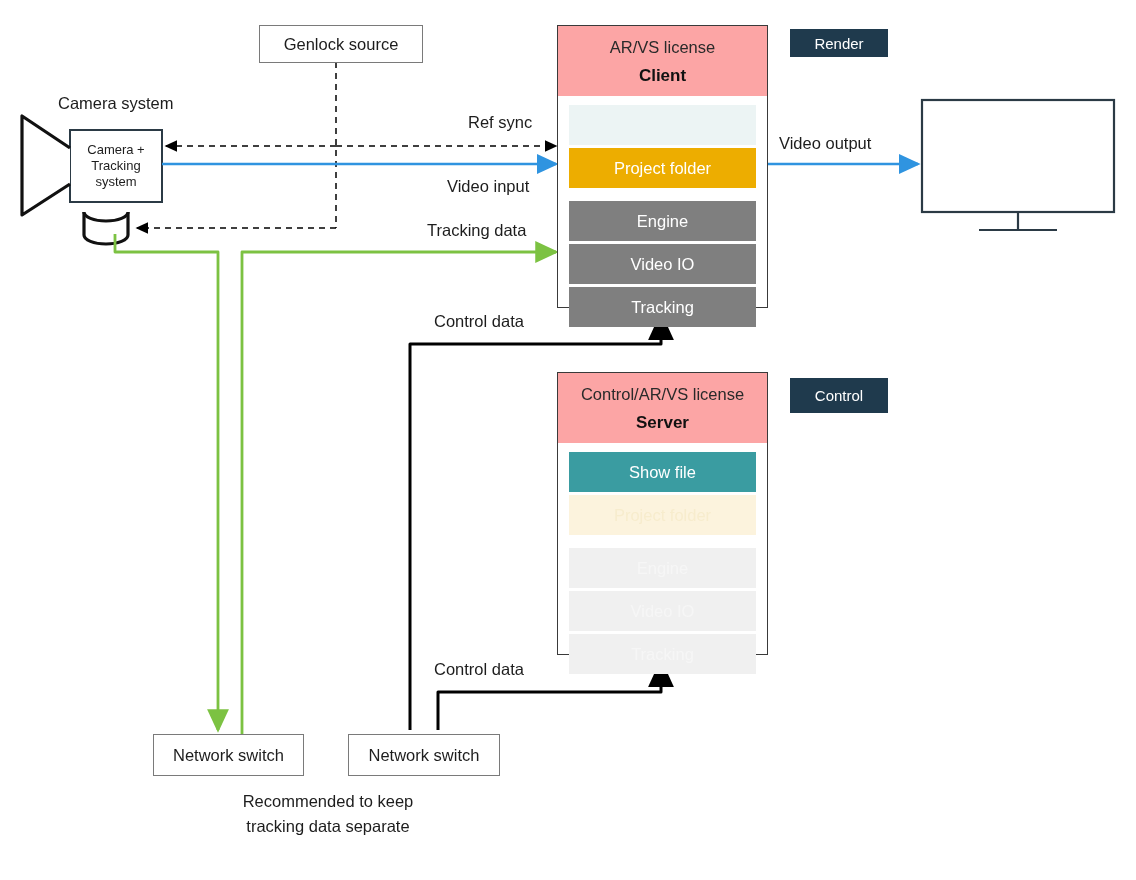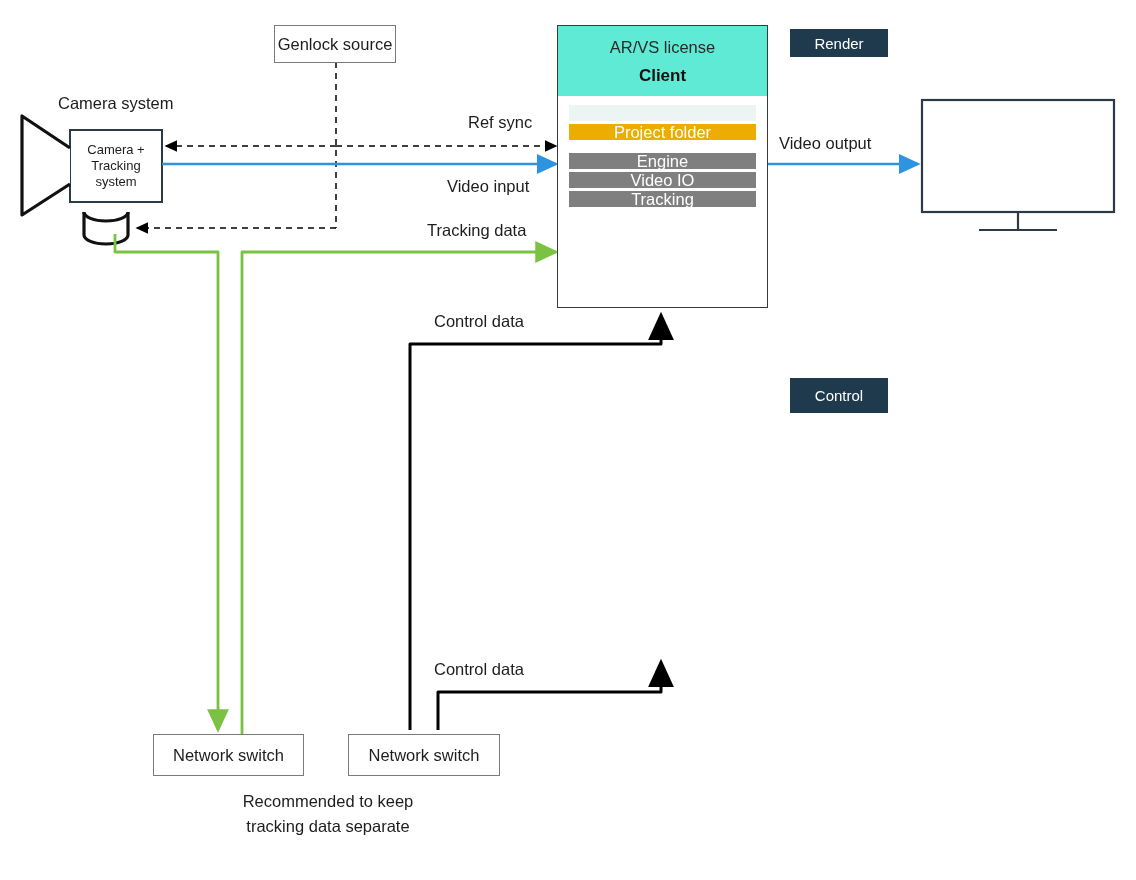--- a/index.html
+++ b/index.html
@@ -23,31 +23,31 @@
     display:flex;align-items:center;justify-content:center;
     font-size:16.5px;color:#1d1d1d;
   }
 
   
   .machine{
     border:1.6px solid #3a3a3a;
     background:#ffffff;
   }
   .machine-head{
-    background:#5eead4;
+    background:#fca5a5;
     text-align:center;
     padding-top:11px;
     height:70px;
     box-sizing:border-box;
   }
   .machine-head .lic{font-size:16.5px;color:#2a2a2a;line-height:20px;}
   .machine-head .role{font-size:17px;font-weight:bold;color:#111;line-height:22px;margin-top:8px;}
   .machine-body{padding:9px 11px 10px 11px;}
   .slot{
-    height:16px;
+    height:40px;
     display:flex;align-items:center;justify-content:center;
     font-size:16.5px;
     margin-bottom:3px;
   }
   .slot.gap{margin-bottom:13px;}
   .slot.empty-show{background:#ecf4f4;color:transparent;}
   .slot.show{background:#3a9ca1;color:#ffffff;}
   .slot.project{background:#edad00;color:#ffffff;}
   .slot.project-dim{background:#fcf3dd;color:#f7eccd;}
   .slot.gray{background:#7f7f7f;color:#ffffff;}
@@ -124,21 +124,21 @@
 
     <path d="M115,234 L115,252 L218,252 L218,730" fill="none" stroke="#7cc242" stroke-width="2.8" stroke-linejoin="round" marker-end="url(#ah-green)"></path>
 
     <path d="M242,776 L242,252 L556,252" fill="none" stroke="#7cc242" stroke-width="2.8" stroke-linejoin="round" marker-end="url(#ah-green)"></path>
 
     <path d="M410,730 L410,344 L661,344 L661,316" fill="none" stroke="#000000" stroke-width="3" stroke-linejoin="round" marker-end="url(#ah-black-big)"></path>
 
     <path d="M438,730 L438,692 L661,692 L661,663" fill="none" stroke="#000000" stroke-width="3" stroke-linejoin="round" marker-end="url(#ah-black-big)"></path>
   </svg>
 
-  <div class="abs plainbox" style="left:274px;top:25px;width:122px;height:38px;">
+  <div class="abs plainbox" style="left:259px;top:25px;width:164px;height:38px;">
     <span>Genlock source</span>
   </div>
 
   <div class="txt cam-label" style="left:58px;top:94px;">Camera system</div>
 
   <div class="abs cam-body-txt" style="left:70px;top:142px;width:92px;">
     <div>Camera +</div>
     <div>Tracking</div>
     <div>system</div>
   </div>
@@ -158,20 +158,33 @@
     <div class="machine-body">
       <div class="slot empty-show">Show file</div>
       <div class="slot project gap">Project folder</div>
       <div class="slot gray">Engine</div>
       <div class="slot gray">Video IO</div>
       <div class="slot gray">Tracking</div>
     </div>
   </div>
   <div class="abs badge" style="left:769px;top:29px;width:98px;height:28px;">Render</div>
 
+  <div class="abs machine" style="left:557px;top:372px;width:211px;height:283px;">
+    <div class="machine-head">
+      <div class="lic">Control/AR/VS license</div>
+      <div class="role">Server</div>
+    </div>
+    <div class="machine-body">
+      <div class="slot show">Show file</div>
+      <div class="slot project-dim gap">Project folder</div>
+      <div class="slot gray-dim">Engine</div>
+      <div class="slot gray-dim">Video IO</div>
+      <div class="slot gray-dim">Tracking</div>
+    </div>
+  </div>
   <div class="abs badge" style="left:769px;top:378px;width:98px;height:35px;">Control</div>
 
   <div class="abs plainbox" style="left:153px;top:734px;width:151px;height:42px;">
     <span>Network switch</span>
   </div>
   <div class="abs plainbox" style="left:348px;top:734px;width:152px;height:42px;">
     <span>Network switch</span>
   </div>
 
   <div class="txt center" style="left:178px;top:789px;width:300px;">

